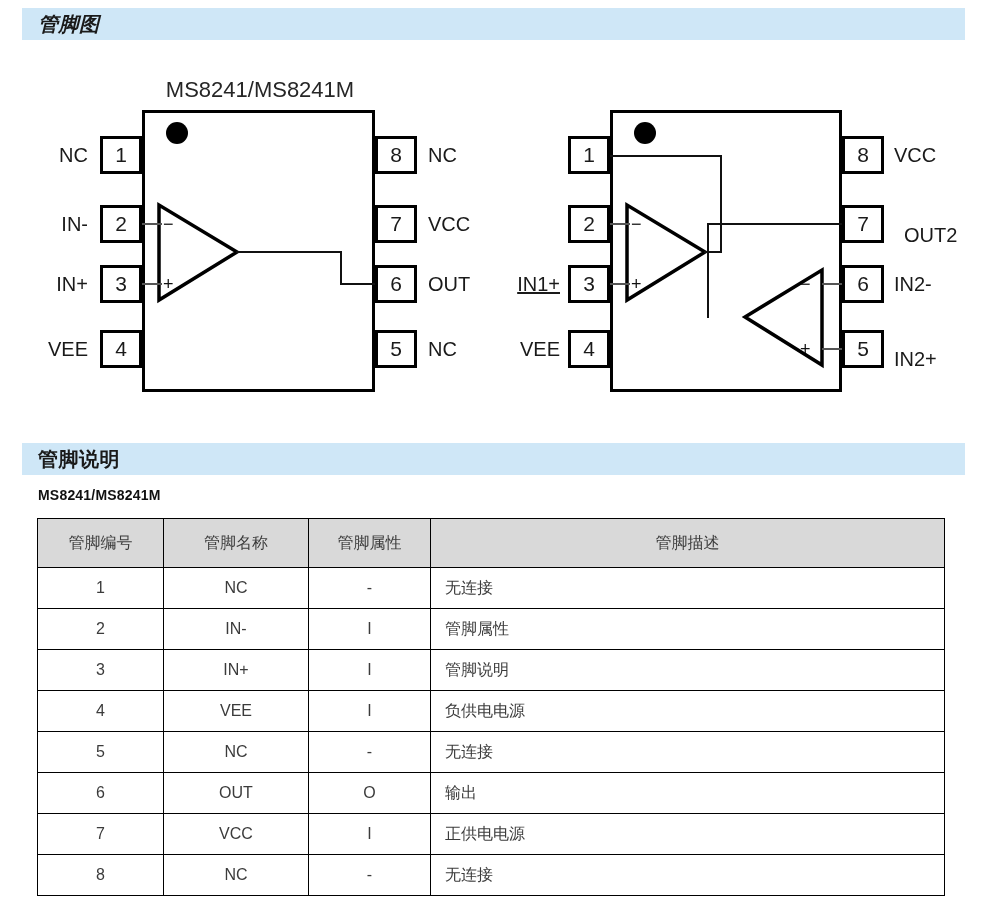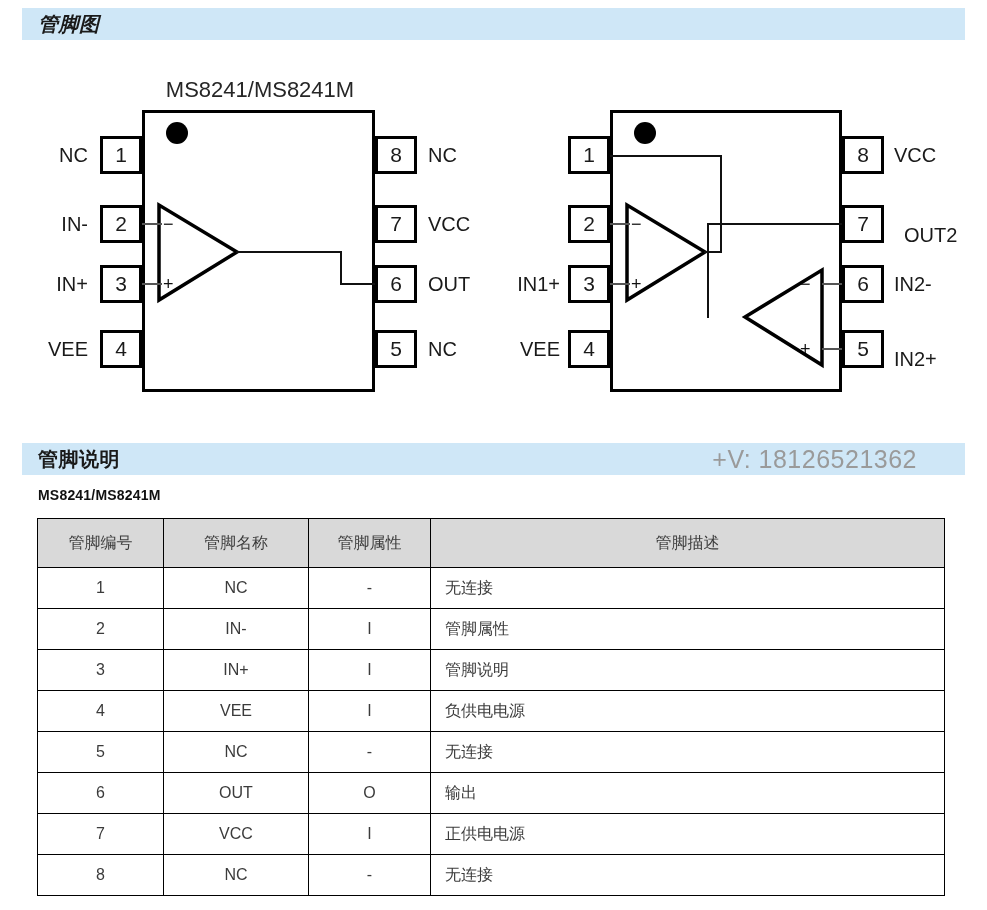--- a/index.html
+++ b/index.html
@@ -122,21 +122,21 @@
   <div class="sign" style="left:163px;top:215px;">+</div>
 
   <div class="ic-body" id="ic2-body"></div>
   <div class="dot" id="ic2-dot"></div>
 
   <div class="pinbox" style="left:568px;top:76px;">1</div>
   <div class="pinbox" style="left:568px;top:145px;">2</div>
   <div class="pinbox" style="left:568px;top:205px;">3</div>
   <div class="pinbox" style="left:568px;top:270px;">4</div>
 
-  <div class="pinlabel left" style="left:462px;top:205px;width:98px;">IN1+</div>
+  <div class="pinlabel left" style="left:462px;top:205px;width:98px;text-decoration:underline;">IN1+</div>
   <div class="pinlabel left" style="left:462px;top:270px;width:98px;">VEE</div>
 
   <div class="pinbox" style="left:842px;top:76px;">8</div>
   <div class="pinbox" style="left:842px;top:145px;">7</div>
   <div class="pinbox" style="left:842px;top:205px;">6</div>
   <div class="pinbox" style="left:842px;top:270px;">5</div>
 
   <div class="pinlabel right" style="left:894px;top:76px;">VCC</div>
   <div class="pinlabel right" style="left:894px;top:156px;margin-left:10px;">OUT2</div>
   <div class="pinlabel right" style="left:894px;top:205px;">IN2-</div>
@@ -160,21 +160,20 @@
   <div class="wire v dark" style="left:707px;top:163px;height:95px;"></div>
   <div class="wire h" style="left:822px;top:223px;width:22px;"></div>
   <div class="wire h" style="left:822px;top:288px;width:22px;"></div>
   <div class="sign" style="left:800px;top:215px;">−</div>
   <div class="sign" style="left:800px;top:280px;">+</div>
 
 </div>
 
 <div class="banner" id="banner-pindesc">
   <div class="banner-title">管脚说明</div>
-  <div class="banner-watermark">+V: 18126521362</div>
 </div>
 
 <div class="subtitle">MS8241/MS8241M</div>
 
 <table class="pintable">
   <colgroup>
     <col class="col1">
       <col class="col2">
       <col class="col3">
       <col>

